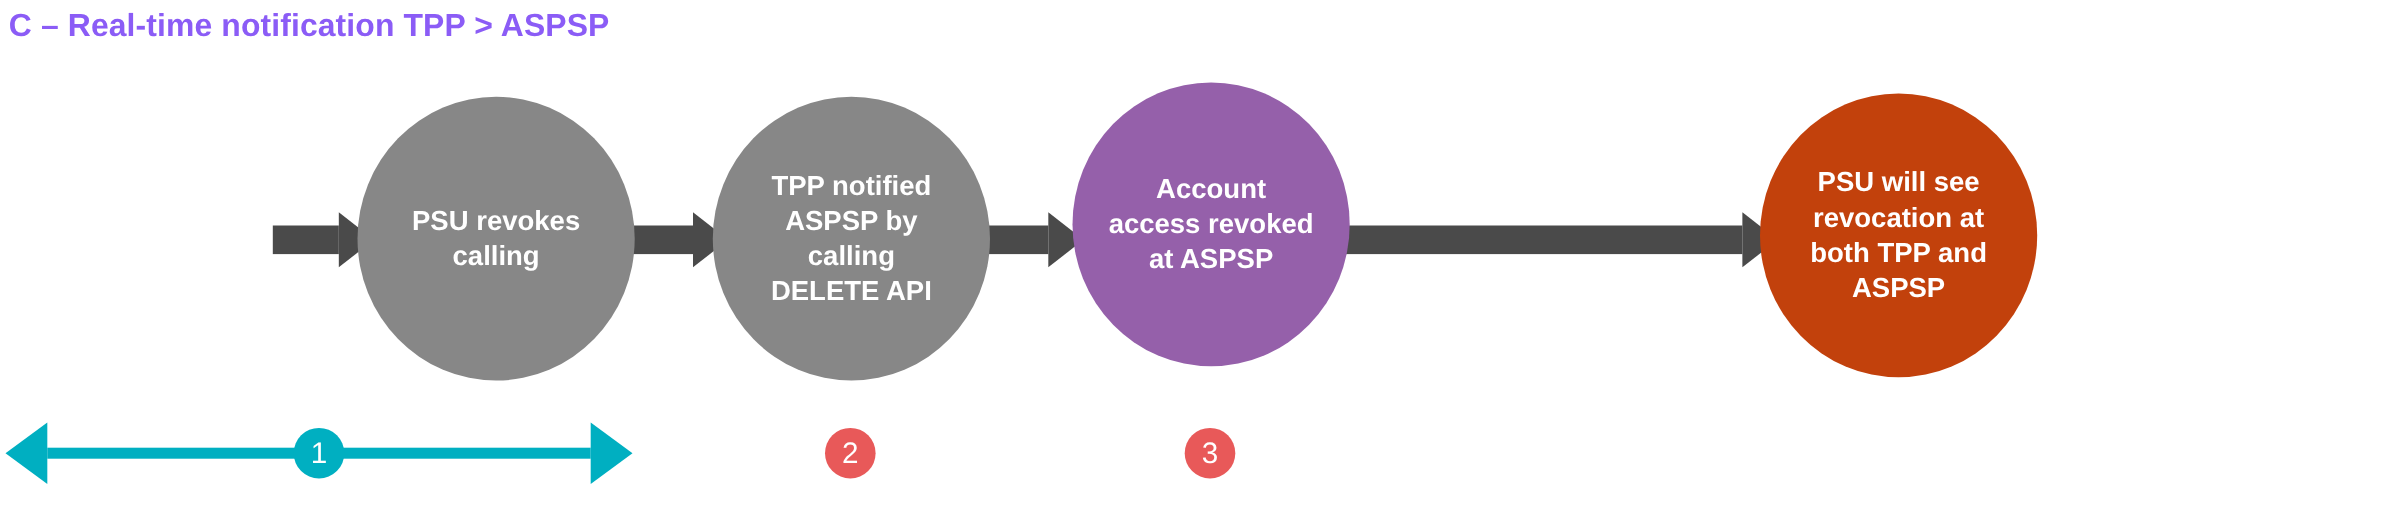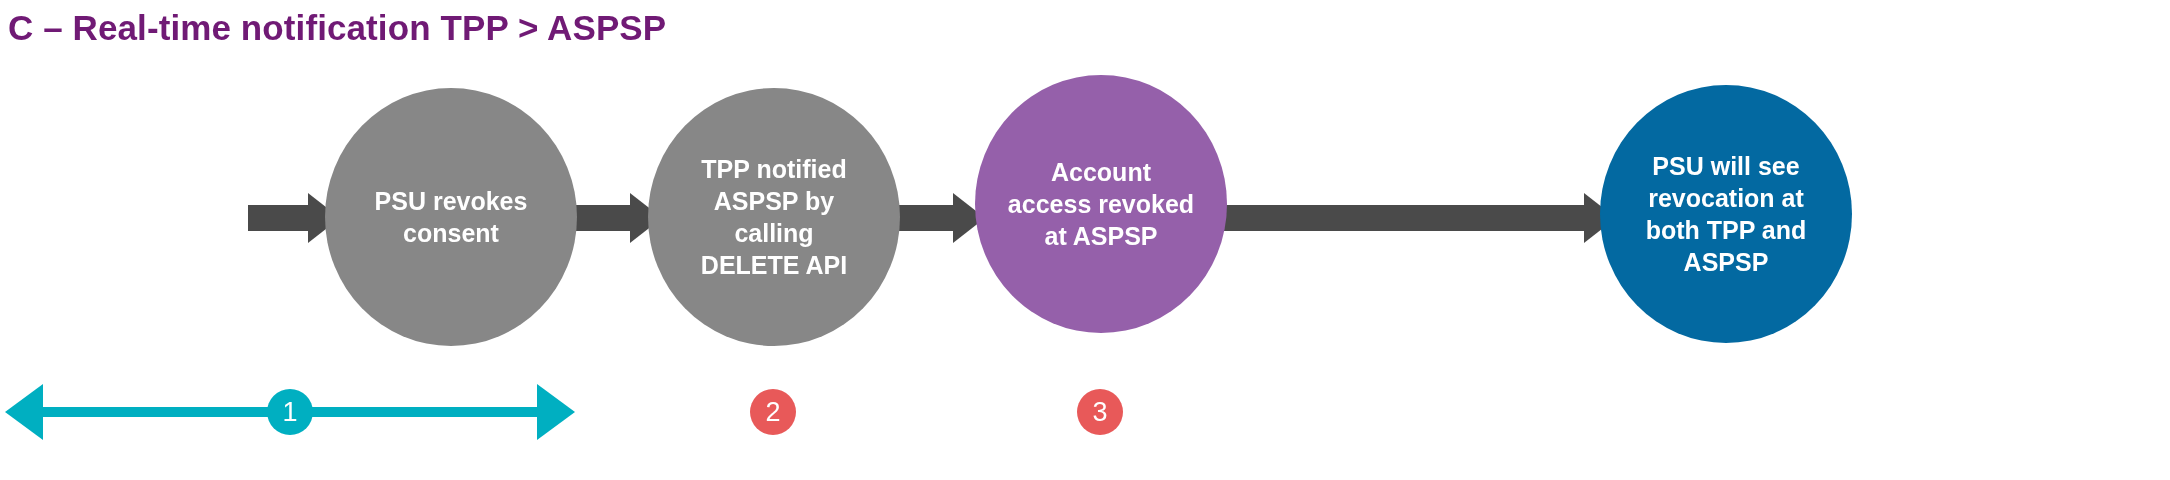--- a/index.html
+++ b/index.html
@@ -16,23 +16,23 @@
     height: 480px;
     background: #ffffff;
     overflow: hidden;
   }
 
   
   .title {
     position: absolute;
     left: 8px;
     top: 8px;
-    font-size: 35px;
+    font-size: 29px;
     font-weight: bold;
-    color: #701a75;
+    color: #8b5cf6;
     letter-spacing: 0.1px;
     white-space: nowrap;
   }
 
   
   .node {
     position: absolute;
     display: flex;
     align-items: center;
     justify-content: center;
@@ -44,21 +44,21 @@
     text-align: center;
     color: #ffffff;
     font-weight: bold;
     font-size: 25px;
     line-height: 1.28;
     padding: 0 14px;
     white-space: pre-line;
   }
   .node.grey   { background: #878787; }
   .node.purple { background: #9560AA; }
-  .node.dark   { background: #0369a1; }
+  .node.dark   { background: #c2410c; }
 
   
   .connector {
     position: absolute;
     height: 26px;
     z-index: 1;
     display: flex;
     align-items: center;
   }
   .connector .shaft {
@@ -137,21 +137,21 @@
     <div class="shaft"></div>
     <div class="head"></div>
   </div>
   <div class="connector" id="conn-3" style="left: 1218px; top: 205px; width: 398px;">
     <div class="shaft"></div>
     <div class="head"></div>
   </div>
 
   <div class="node grey" id="node-1" style="left: 325px; top: 88px; width: 252px; height: 258px;">
     <div class="node-label">PSU revokes
-consent</div>
+calling</div>
   </div>
   <div class="node grey" id="node-2" style="left: 648px; top: 88px; width: 252px; height: 258px;">
     <div class="node-label">TPP notified
 ASPSP by
 calling
 DELETE API</div>
   </div>
   <div class="node purple" id="node-3" style="left: 975px; top: 75px; width: 252px; height: 258px;">
     <div class="node-label">Account
 access revoked

